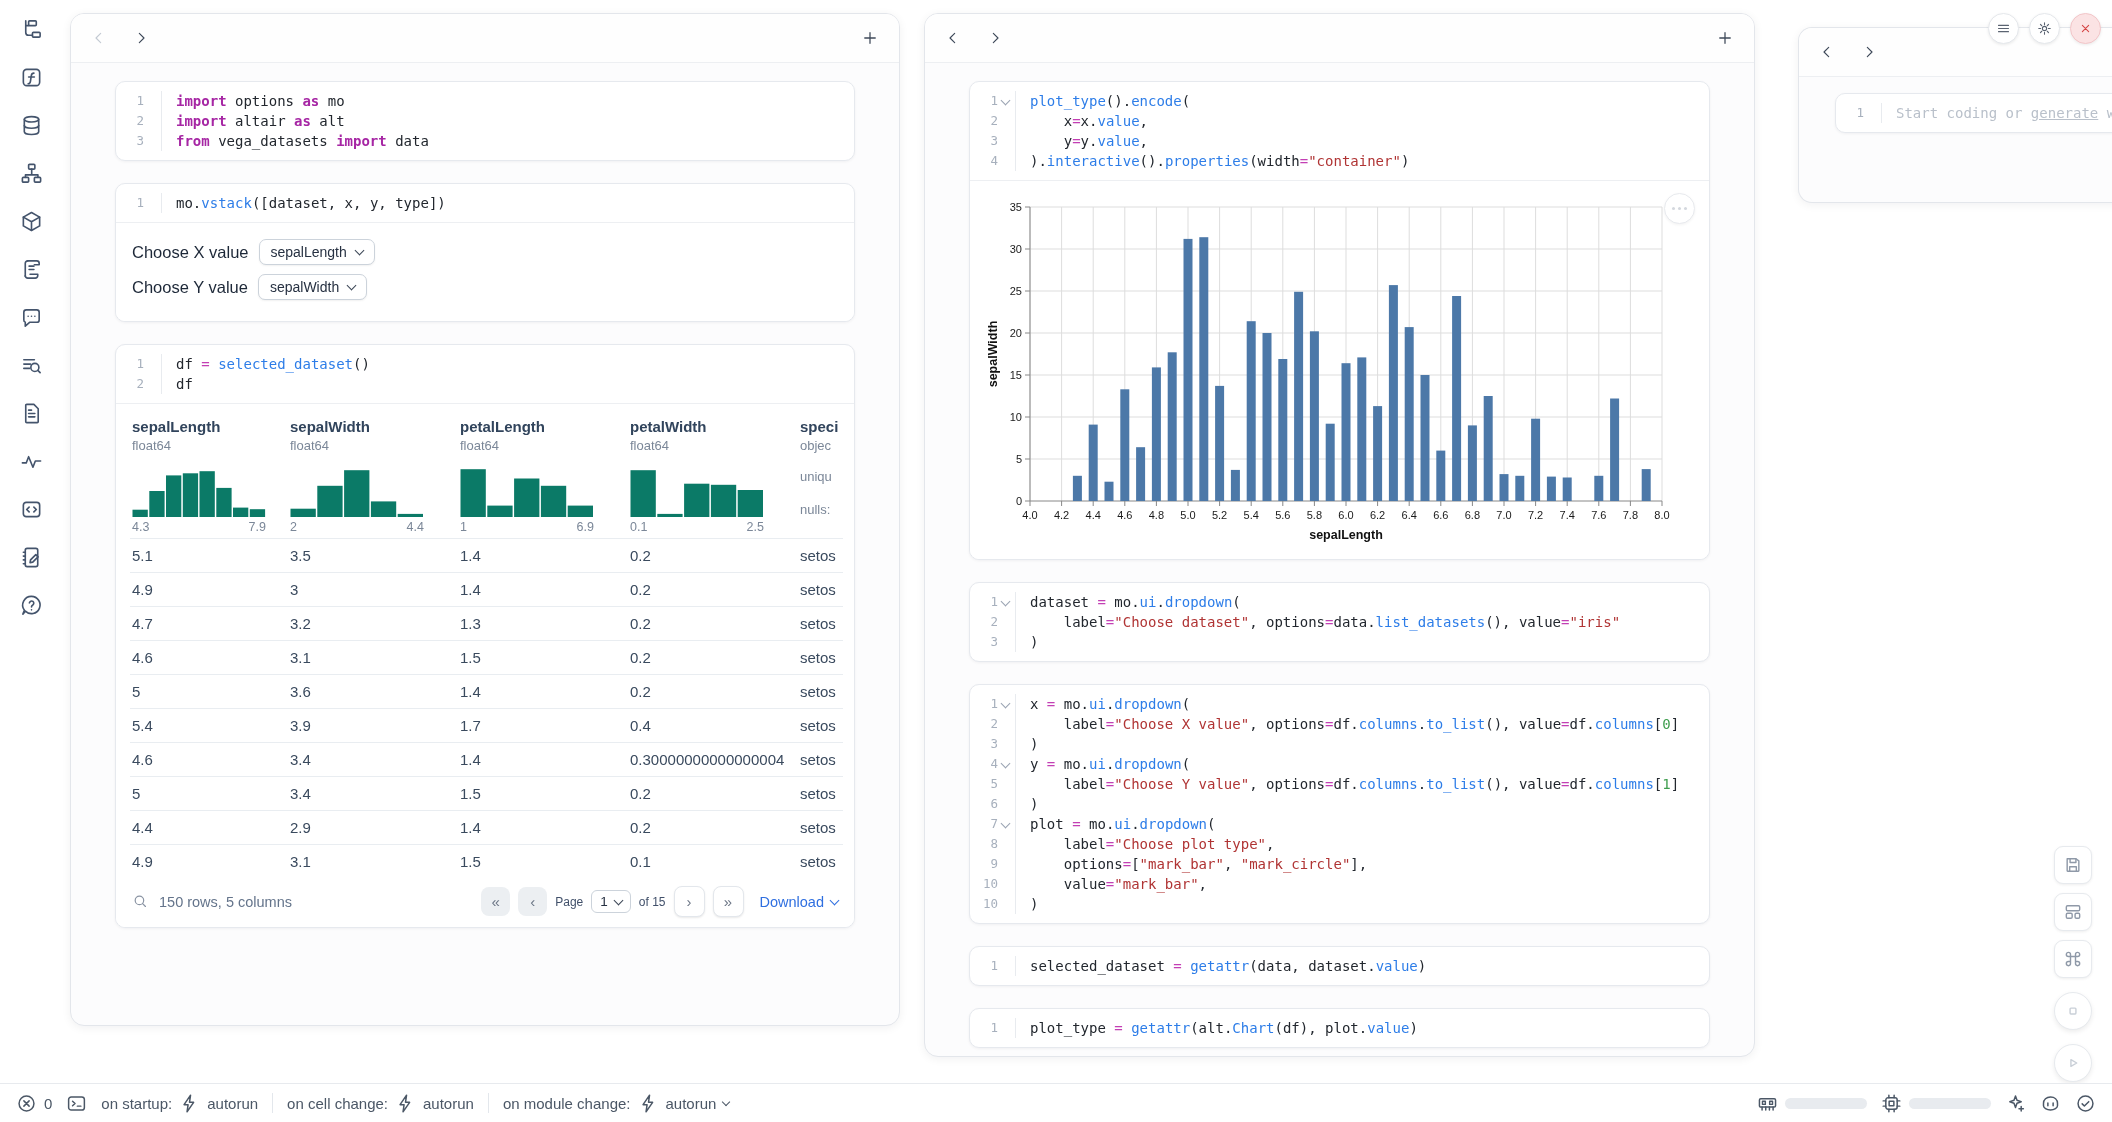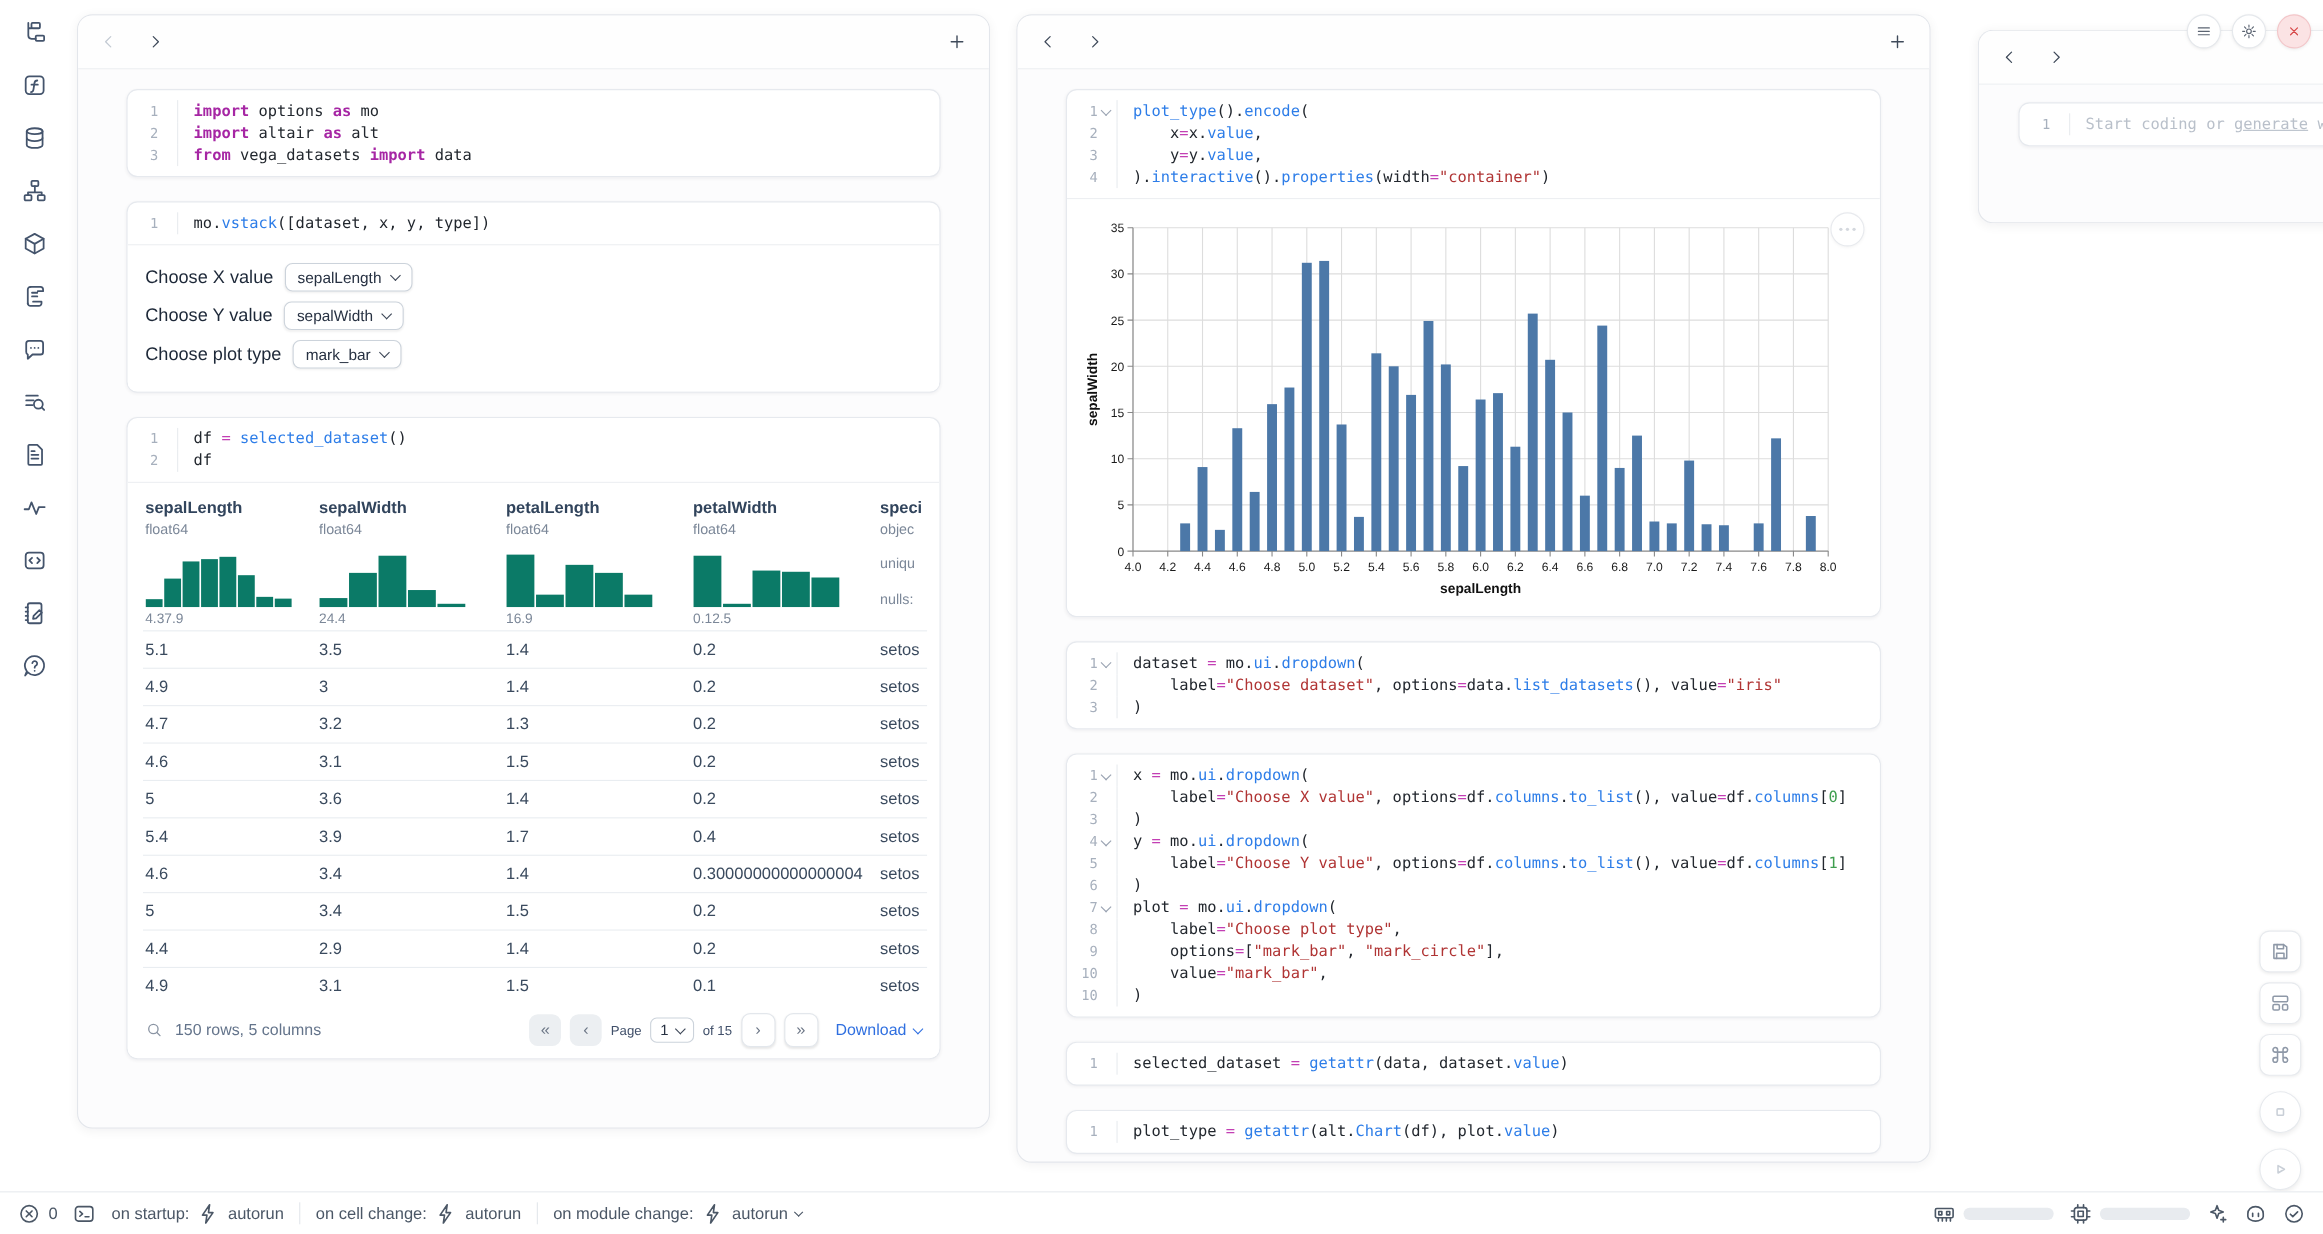--- a/index.html
+++ b/index.html
@@ -58,21 +58,21 @@
 
   
   #table-output{padding:12px 14px 10px 14px}
   #df-table{width:713px;overflow:hidden}
   .thead{display:flex;overflow:hidden}
   .th{flex:none;box-sizing:border-box;padding:2px 8px 4px 2px;cursor:pointer}
   .col-name{font-weight:bold;font-size:15px;color:#31445c}
   .col-type{font-size:13px;color:#7b8798;margin-top:3px}
   .col-extra{font-size:13px;color:#7b8798;margin-top:14px;line-height:19px}
   .hist{margin-top:12px;display:block}
-  .minmax{display:flex;font-size:12.5px;color:#7b8798;margin-top:3px;width:134px}
+  .minmax{display:flex;justify-content:space-between;font-size:12.5px;color:#7b8798;margin-top:3px;width:134px}
   .tr{display:flex;border-top:1px solid #e9edf1;height:33px;align-items:center;overflow:hidden;cursor:default}
   .td{flex:none;font-size:15px;color:#3a4a5e;padding-left:2px;box-sizing:border-box;white-space:nowrap}
   .tfoot{display:flex;justify-content:space-between;align-items:center;margin-top:8px;padding:0 2px}
   .tf-left{display:flex;align-items:center;gap:10px;color:#64748b;font-size:14.5px}
   .tf-left svg{width:17px;height:17px;color:#8a94a3}
   .tf-right{display:flex;align-items:center;gap:8px}
   .pagebtn{width:29px;height:29px;border-radius:8px;display:flex;align-items:center;justify-content:center;
            font-size:15px;color:#6c7686;cursor:pointer}
   .pagebtn.mutedbg{background:#eceff2}
   .pagebtn.raised{background:#fff;border:1px solid #e3e7ec;box-shadow:0 1px 2px rgba(0,0,0,.09)}
@@ -216,27 +216,20 @@
             <span class="form-label">Choose X value</span>
             <span class="select">
               <span class="sel-value">sepalLength</span>
               <i class="chev"></i>
             </span>
           </div>
           <div class="form-row">
             <span class="form-label">Choose Y value</span>
             <span class="select">
               <span class="sel-value">sepalWidth</span>
-              <i class="chev"></i>
-            </span>
-          </div>
-          <div class="form-row">
-            <span class="form-label">Choose plot type</span>
-            <span class="select">
-              <span class="sel-value">mark_bar</span>
               <i class="chev"></i>
             </span>
           </div>
         </div>
     </div>
     <div class="cell">
       <div class="code">
           <div class="code-line"><span class="gutter"><span class="lnum">1</span><span class="fold hidden"></span></span><span class="codetext"><span class="tok-pl">df </span><span class="tok-op">=</span><span class="tok-pl"> </span><span class="tok-fn">selected_dataset</span><span class="tok-pl">()</span></span></div>
           <div class="code-line"><span class="gutter"><span class="lnum">2</span><span class="fold hidden"></span></span><span class="codetext"><span class="tok-pl">df</span></span></div>
         </div>

